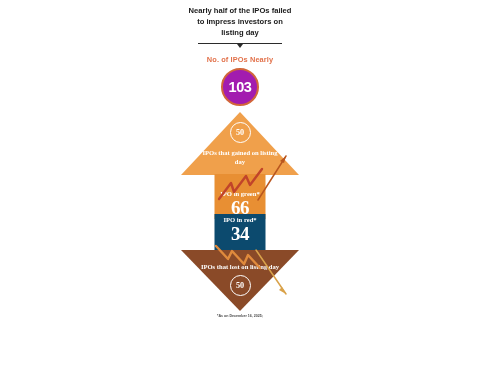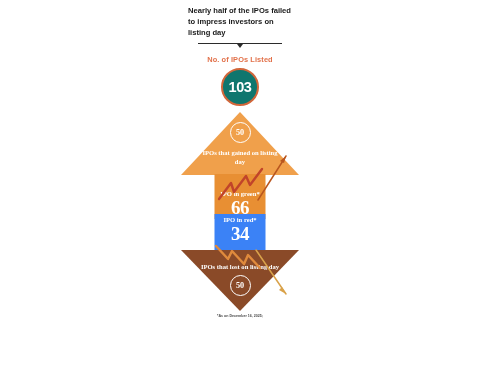--- a/index.html
+++ b/index.html
@@ -39,21 +39,21 @@
     color: #1a1a1a;
     text-align: center;
     letter-spacing: -0.2px;
   }
   .subtitle {
     margin-top: 6px;
     font-size: 7.6px;
     font-weight: bold;
     line-height: 1.42;
     color: #1a1a1a;
-    text-align: left;
+    text-align: center;
     width: 104px;
   }
   .rule-wrap {
     margin-top: 5px;
     width: 84px;
     position: relative;
     height: 7px;
   }
   .rule {
     position: absolute;
@@ -83,21 +83,21 @@
     text-align: center;
     letter-spacing: 0.1px;
   }
 
   
   .circle-103 {
     margin-top: 4px;
     width: 38px;
     height: 38px;
     border-radius: 50%;
-    background: #0f766e;
+    background: #a21caf;
     border: 2.5px solid #d2663a;
     display: flex;
     align-items: center;
     justify-content: center;
     box-sizing: border-box;
   }
   .circle-103 span {
     font-size: 14.5px;
     font-weight: bold;
     color: #ffffff;
@@ -204,21 +204,21 @@
     width: 132px;
     height: 98px;
   }
   .down-shaft {
     position: absolute;
     top: 0;
     left: 50%;
     transform: translateX(-50%);
     width: 51px;
     height: 37px;
-    background: #3b82f6;
+    background: #0c4a6e;
     display: flex;
     flex-direction: column;
     align-items: center;
     justify-content: flex-start;
     padding-top: 2px;
     box-sizing: border-box;
   }
   .red-label {
     font-size: 6.6px;
     font-weight: bold;
@@ -308,21 +308,21 @@
   <div class="column">
 
 
     <div class="subtitle">Nearly half of the IPOs failed to impress investors on listing day</div>
 
     <div class="rule-wrap">
       <div class="rule"></div>
       <div class="rule-caret"></div>
     </div>
 
-    <div class="listed-label">No. of IPOs Listed</div>
+    <div class="listed-label">No. of IPOs Nearly</div>
 
     <div class="circle-103">
       <span>103</span>
     </div>
 
     <div class="arrows">
 
       <div class="up-arrow">
         <div class="up-head"></div>
         <div class="up-head-inner">

